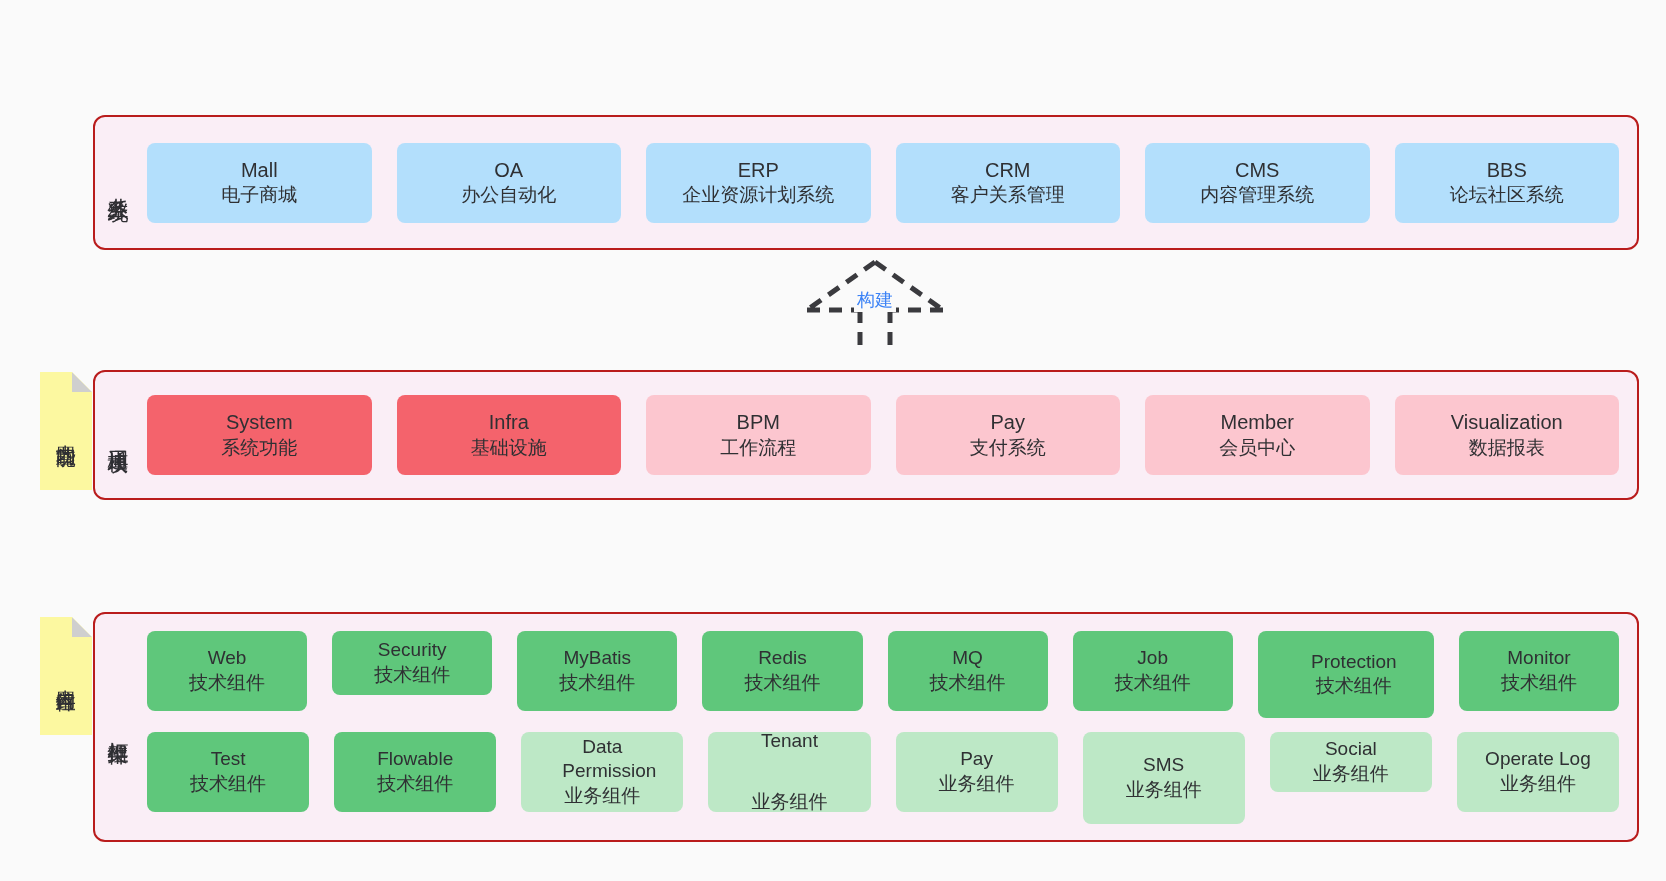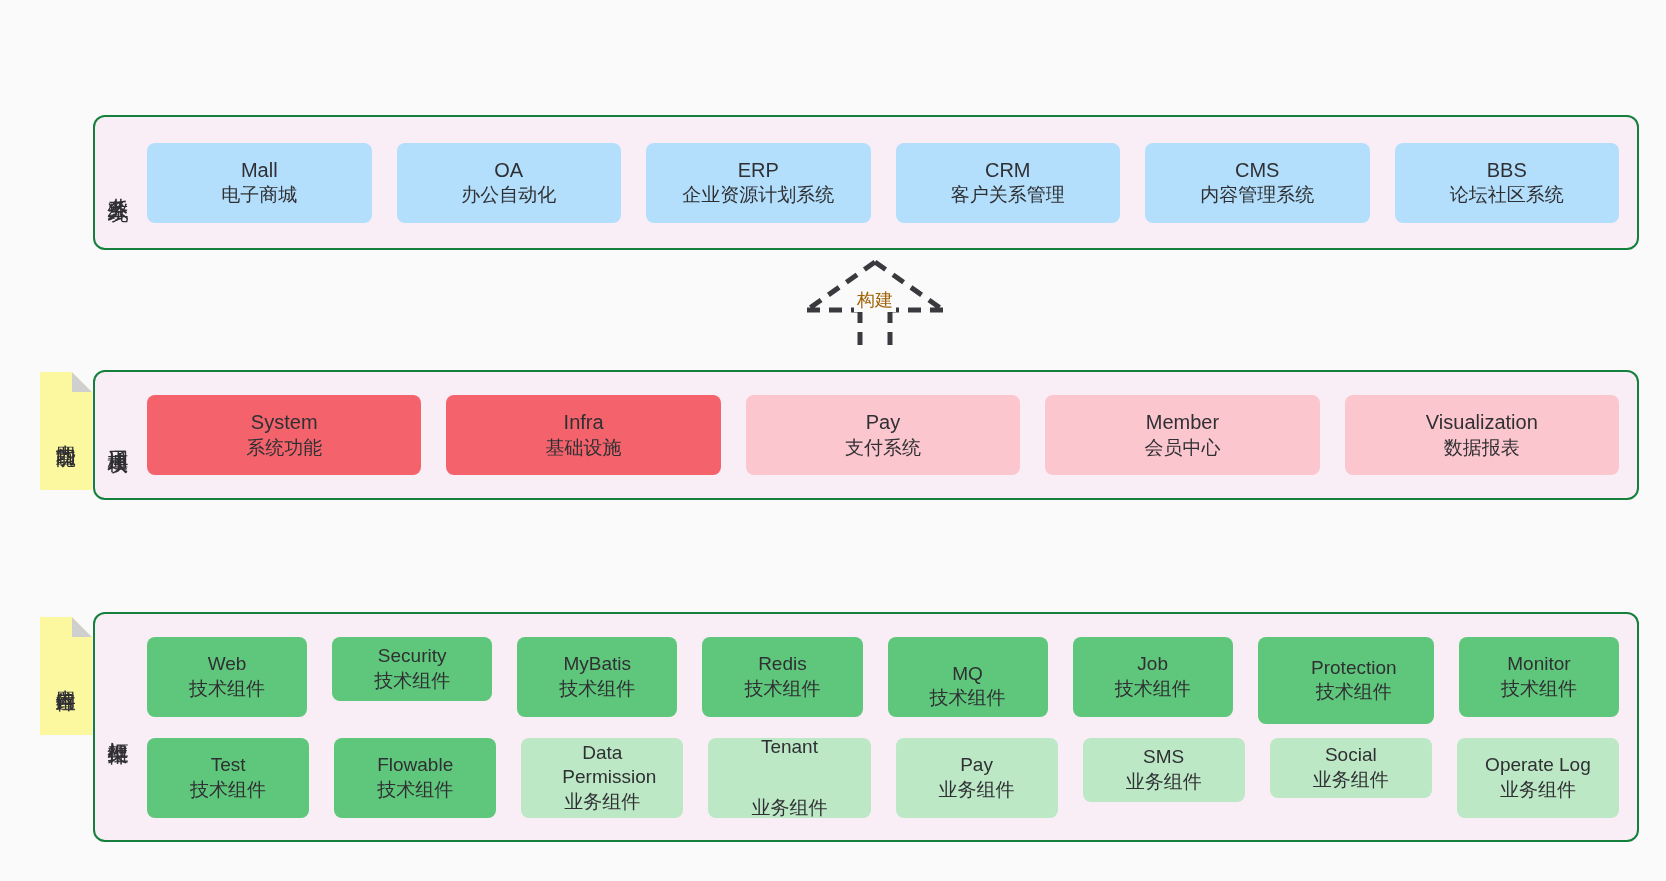--- a/index.html
+++ b/index.html
@@ -18,21 +18,21 @@
 
   #canvas {
     position: absolute;
     inset: 0;
   }
 
   
   .layer {
     position: absolute;
     background: #faeef6;
-    border: 2px solid #15803d;
+    border: 2px solid #b91c1c;
     border-radius: 12px;
     box-sizing: border-box;
     display: flex;
     align-items: stretch;
   }
 
   
   .layer-title {
     width: 46px;
     flex: 0 0 46px;
@@ -102,21 +102,21 @@
   }
   .connector svg {
     display: block;
     overflow: visible;
   }
   .connector .conn-label {
     position: absolute;
     left: 50%;
     transform: translateX(-50%);
     font-size: 18px;
-    color: #a16207;
+    color: #3b82f6;
     background: #fafafa;
     padding: 0 3px;
     white-space: nowrap;
   }
 
   
   .note {
     position: absolute;
     background: #fcf8a0;
     box-sizing: border-box;
@@ -198,20 +198,24 @@
       <div class="row">
         <div class="card c-red" style="height:80px;">
           <span class="en">System</span>
           <span class="cn">系统功能</span>
         </div>
         <div class="card c-red" style="height:80px;">
           <span class="en">Infra</span>
           <span class="cn">基础设施</span>
         </div>
         <div class="card c-pink" style="height:80px;">
+          <span class="en">BPM</span>
+          <span class="cn">工作流程</span>
+        </div>
+        <div class="card c-pink" style="height:80px;">
           <span class="en">Pay</span>
           <span class="cn">支付系统</span>
         </div>
         <div class="card c-pink" style="height:80px;">
           <span class="en">Member</span>
           <span class="cn">会员中心</span>
         </div>
         <div class="card c-pink" style="height:80px;">
           <span class="en">Visualization</span>
           <span class="cn">数据报表</span>
@@ -240,21 +244,21 @@
           <span class="cn">技术组件</span>
         </div>
         <div class="card c-green tight" style="height:80px;">
           <span class="en">MyBatis</span>
           <span class="cn">技术组件</span>
         </div>
         <div class="card c-green tight" style="height:80px;">
           <span class="en">Redis</span>
           <span class="cn">技术组件</span>
         </div>
-        <div class="card c-green tight" style="height:80px;justify-content:flex-end;">
+        <div class="card c-green tight" style="height:80px;">
           <span class="en">MQ</span>
           <span class="cn">技术组件</span>
         </div>
         <div class="card c-green tight" style="height:80px;">
           <span class="en">Job</span>
           <span class="cn">技术组件</span>
         </div>
         <div class="card c-green tight" style="height:87px;padding-left:20px;">
           <span class="en">Protection</span>
           <span class="cn">技术组件</span>
@@ -279,21 +283,21 @@
           <span class="cn">业务组件</span>
         </div>
         <div class="card c-green-light tight" style="height:80px;gap:36px;">
           <span class="en">Tenant</span>
           <span class="cn">业务组件</span>
         </div>
         <div class="card c-green-light tight" style="height:80px;">
           <span class="en">Pay</span>
           <span class="cn">业务组件</span>
         </div>
-        <div class="card c-green-light tight" style="height:64px;">
+        <div class="card c-green-light tight" style="height:92px;">
           <span class="en">SMS</span>
           <span class="cn">业务组件</span>
         </div>
         <div class="card c-green-light tight" style="height:60px;">
           <span class="en">Social</span>
           <span class="cn">业务组件</span>
         </div>
         <div class="card c-green-light tight" style="height:80px;">
           <span class="en">Operate Log</span>
           <span class="cn">业务组件</span>

